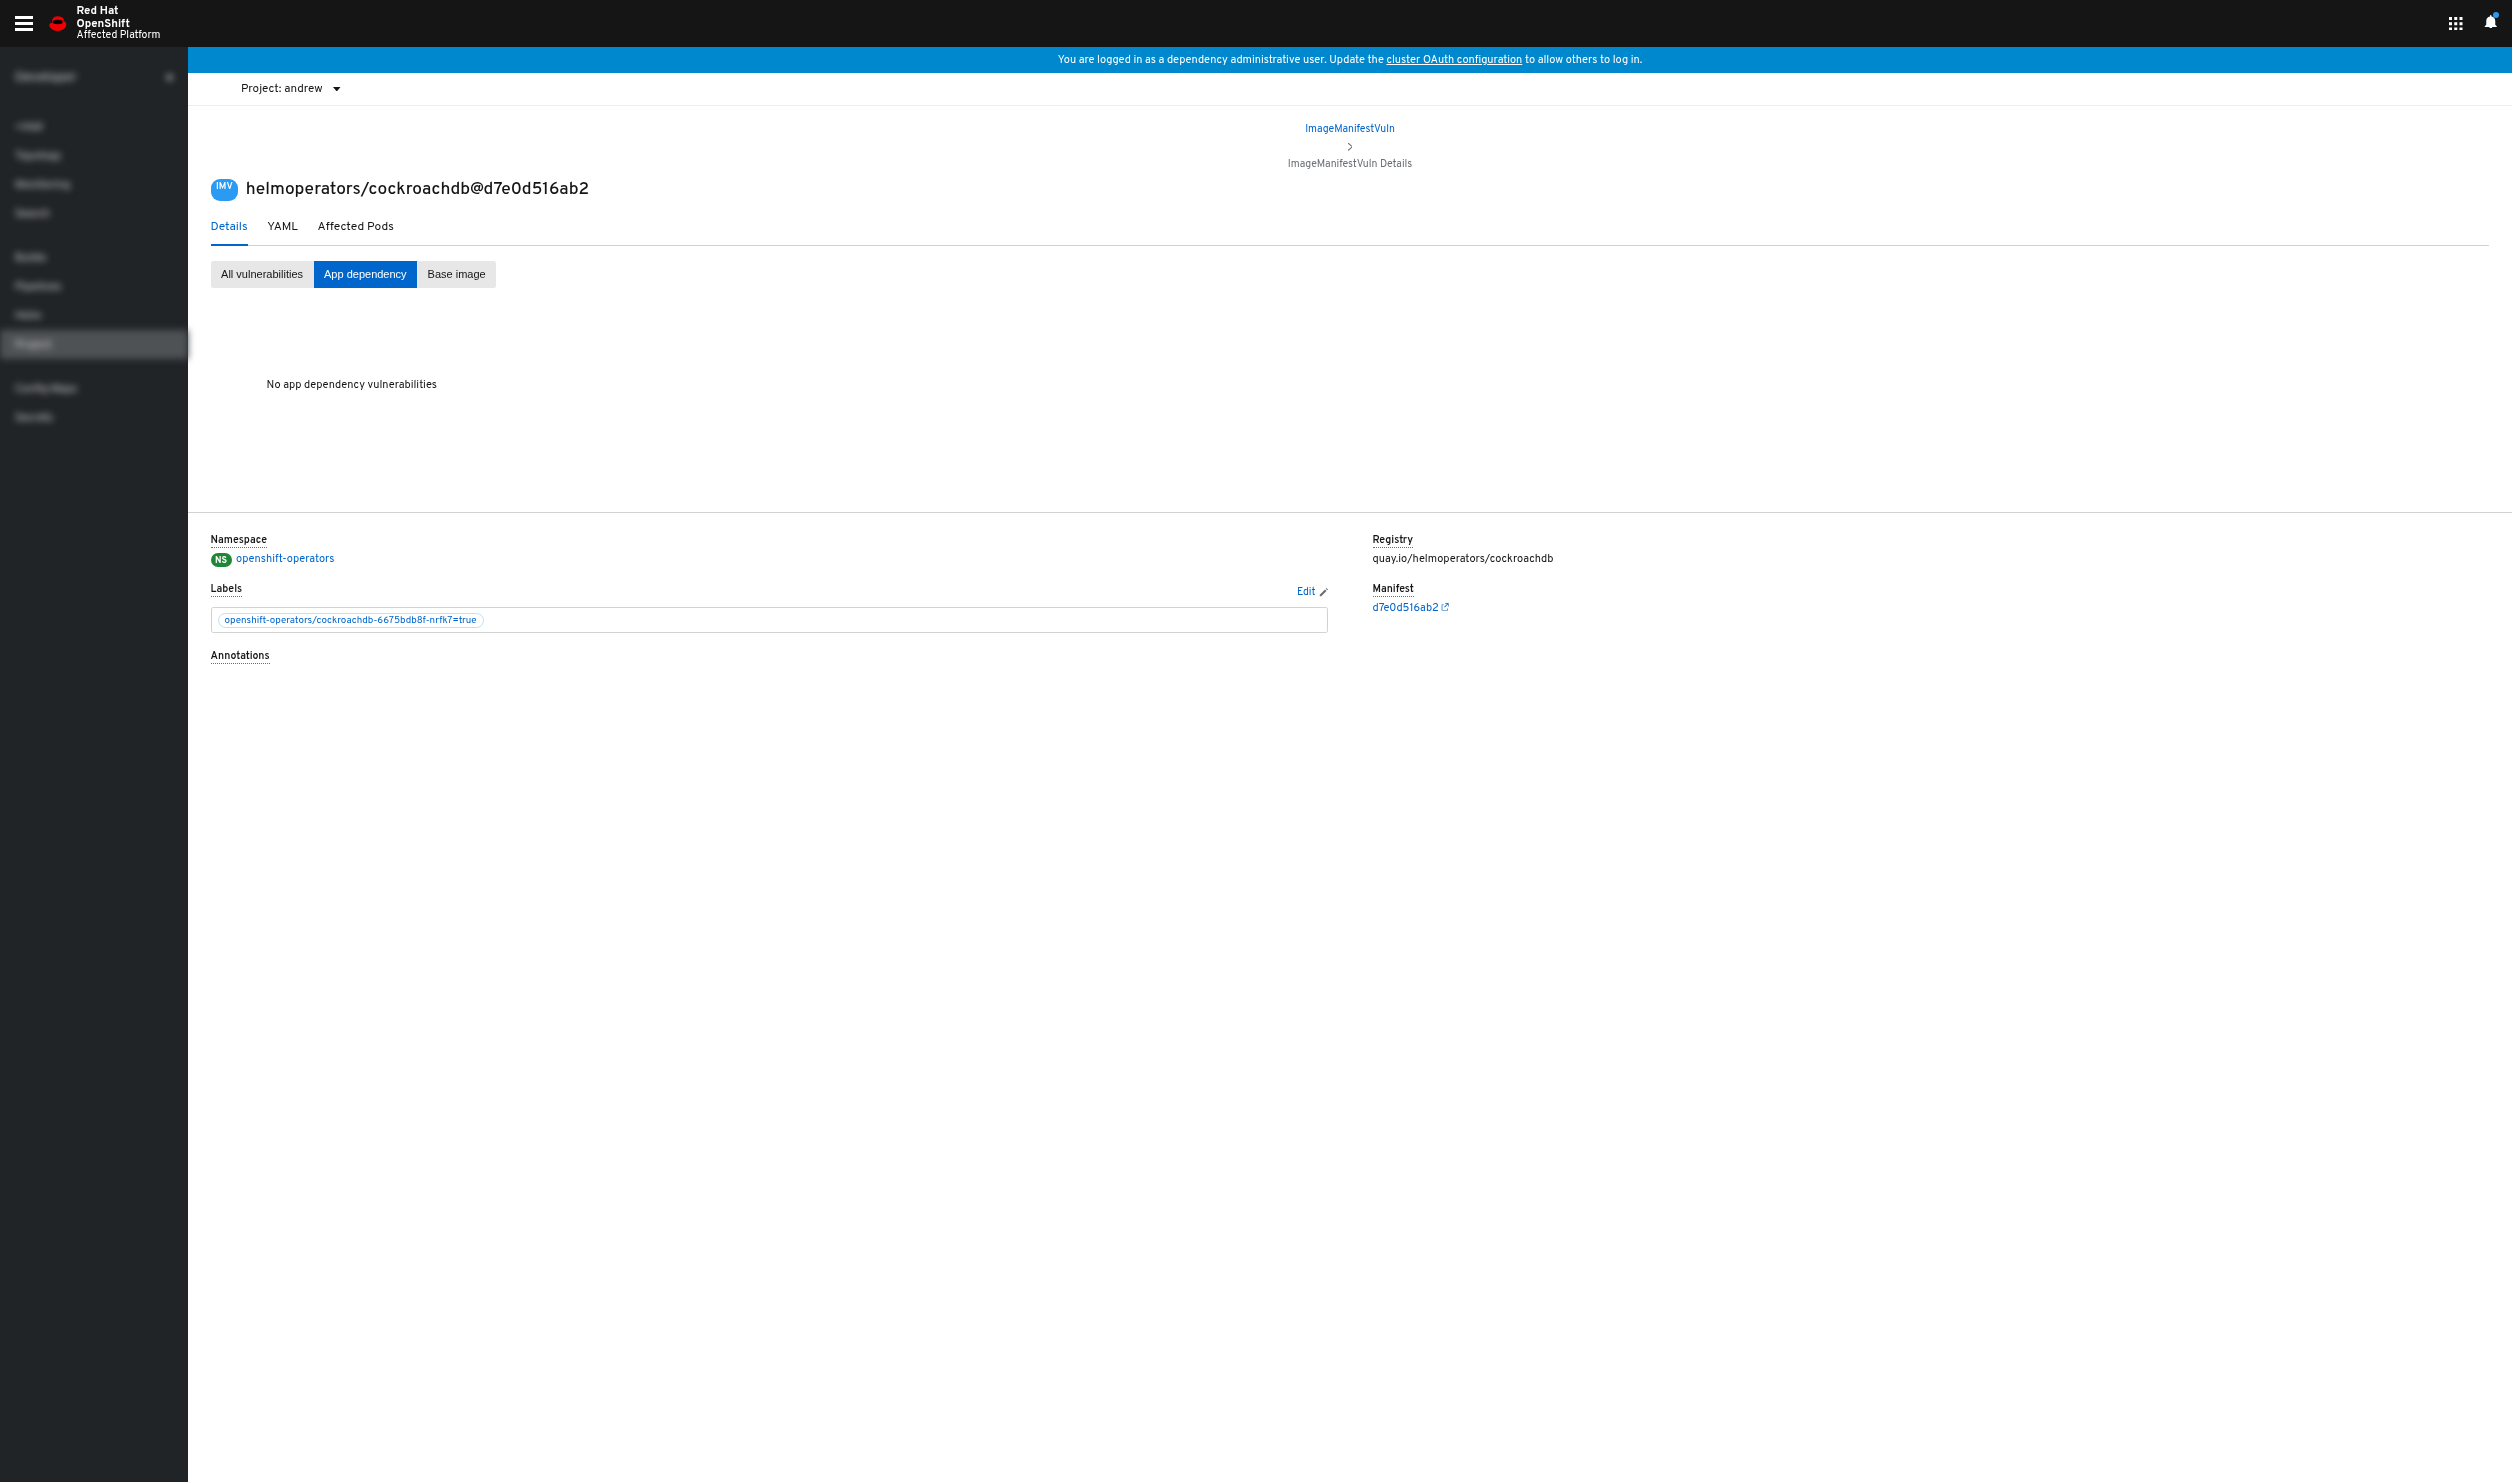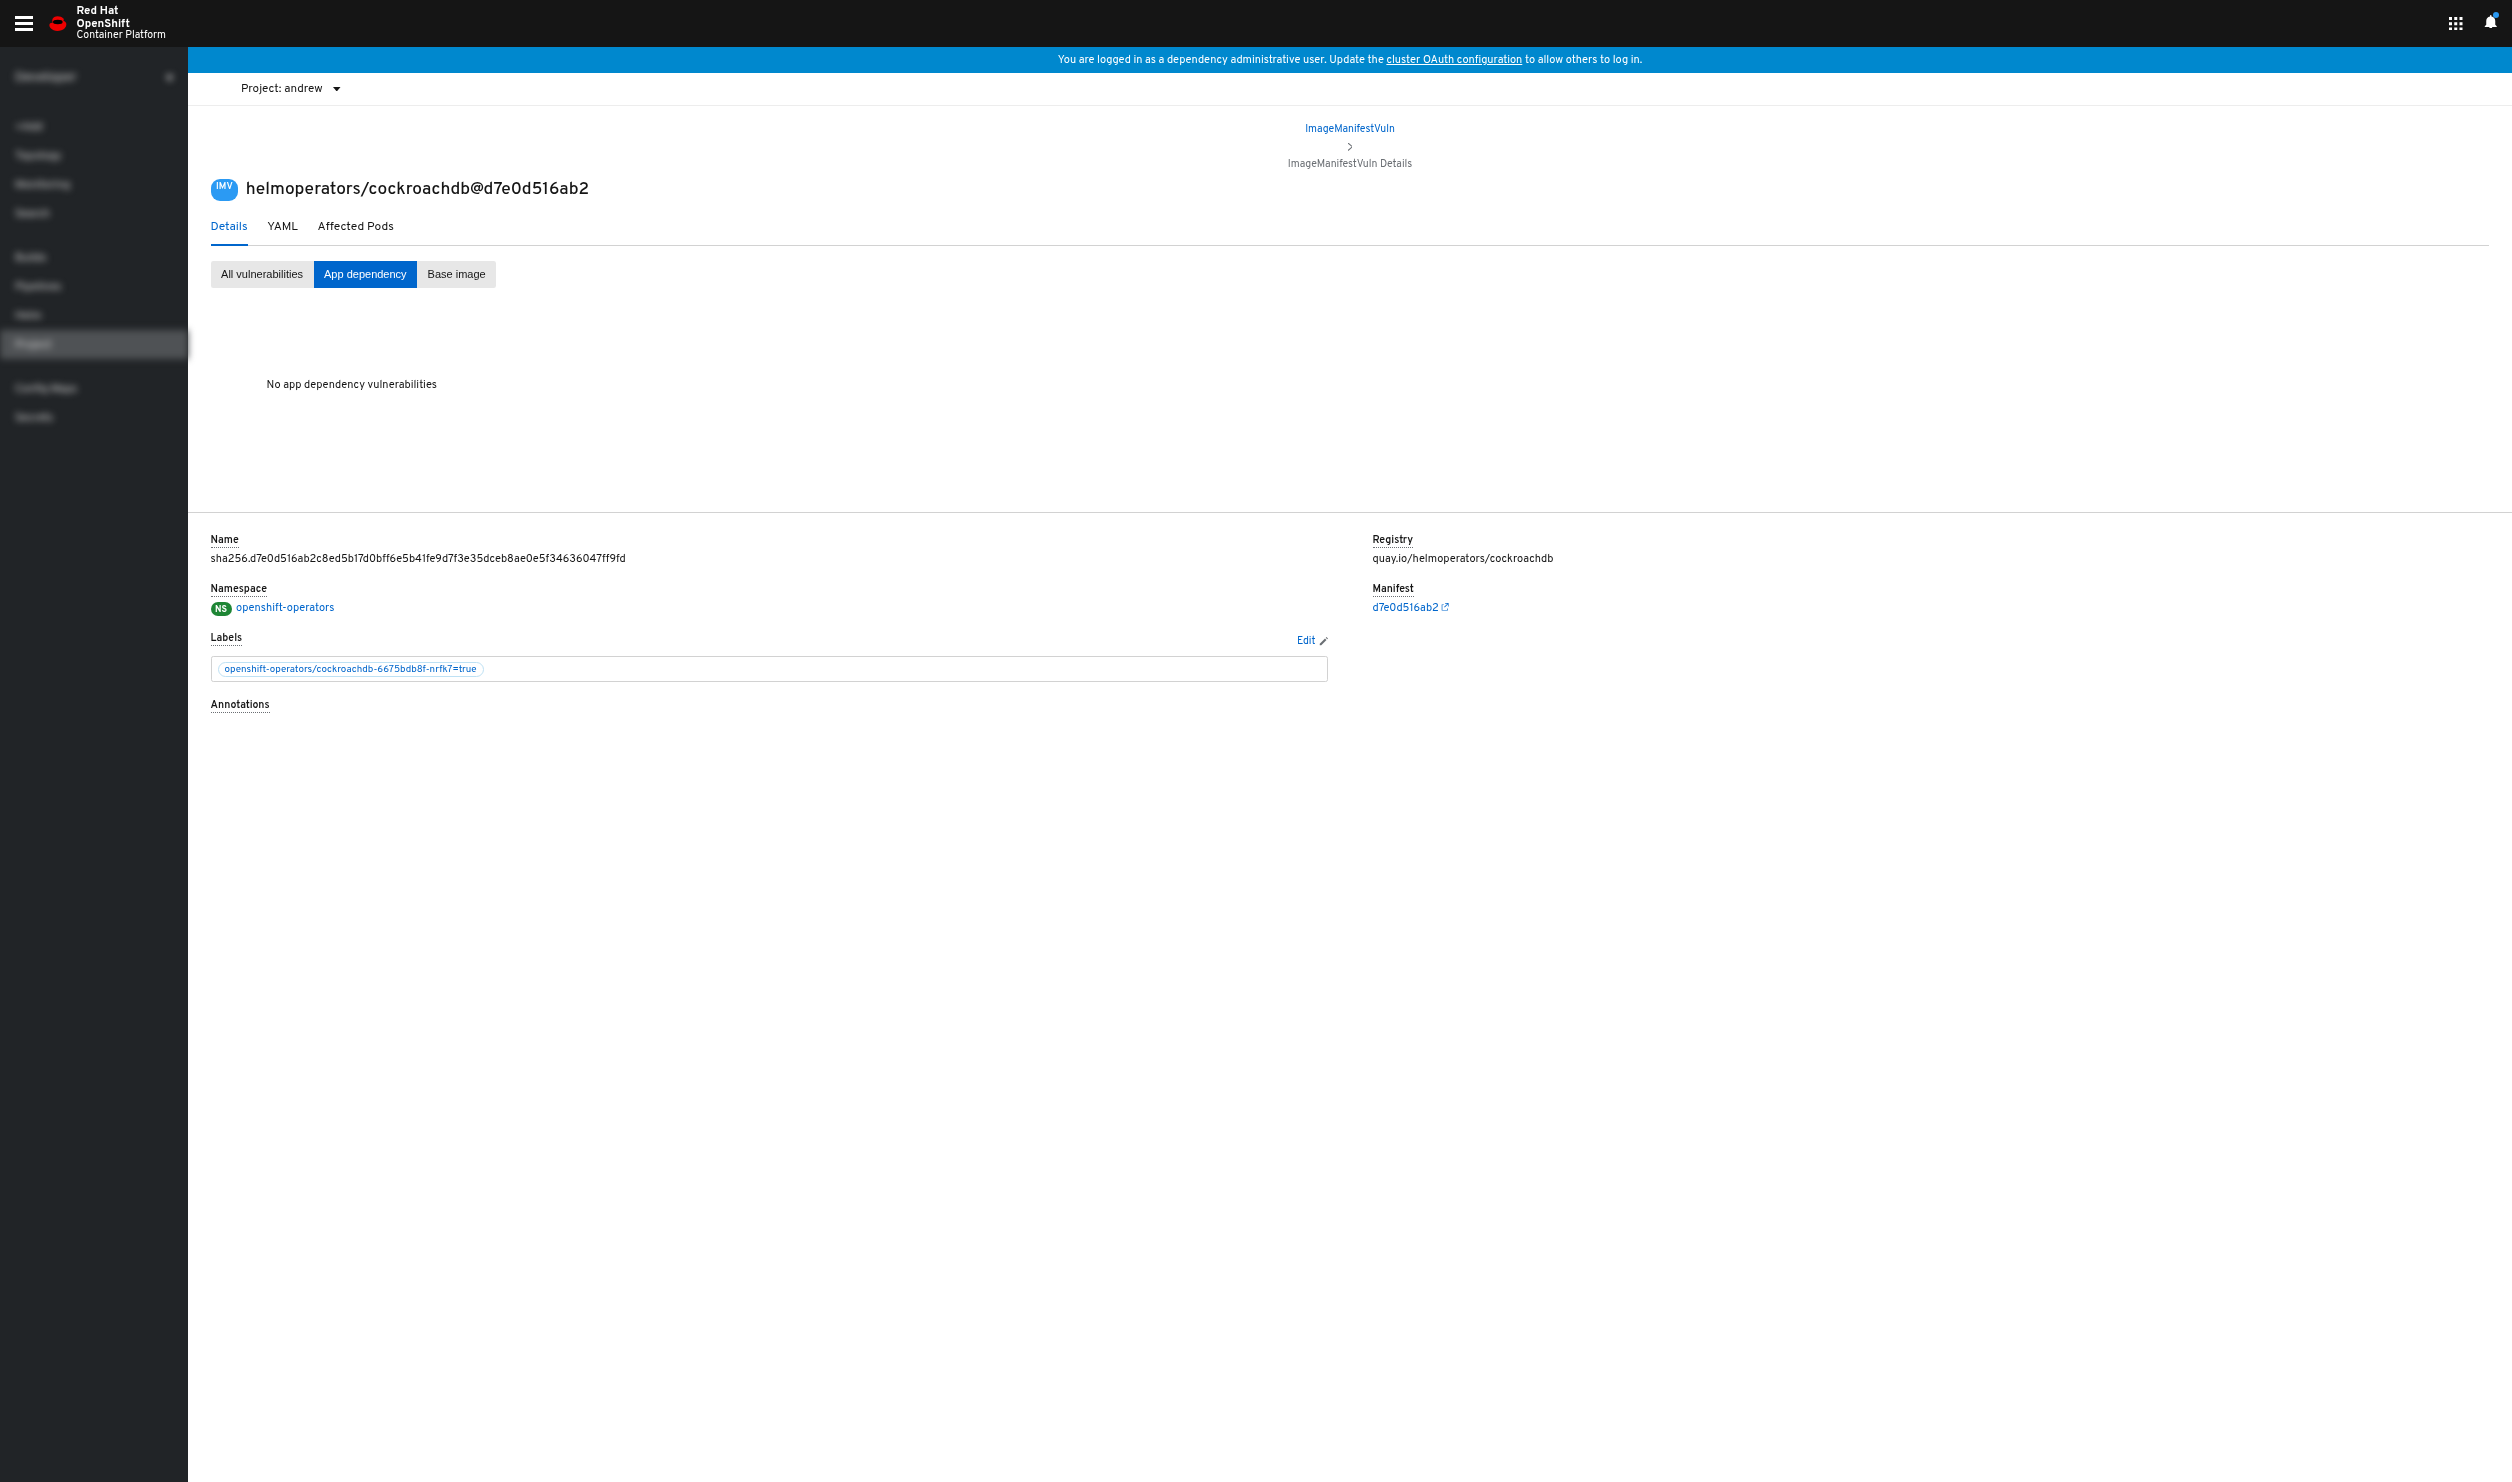--- a/index.html
+++ b/index.html
@@ -67,21 +67,21 @@
       <span></span>
     </div>
   <div class="brand">
     <svg class="fedora-icon" viewBox="0 0 30 24">
         <path fill="#ee0000" d="M22 5c-3-3-9-4-13-2-2 1-3 3-3 5 0 1 0 2 1 3l-4 1c-3 3 0 8 5 10 5 2 12 1 16-3 3-3 3-7 1-9l-3-2c1-2 1-3 0-3z"></path>
         <ellipse fill="#000" cx="14" cy="10" rx="7" ry="3.2"></ellipse>
       </svg>
     <div class="brand-text">
       <div class="brand-line1">Red Hat</div>
       <div class="brand-line2">OpenShift</div>
-      <div class="brand-line3">Container Platform</div>
+      <div class="brand-line3">Affected Platform</div>
     </div>
   </div>
   <div class="masthead-spacer"></div>
   <div class="masthead-icons">
     <svg class="grid-icon" viewBox="0 0 18 18">
         <rect x="0" y="0" width="4" height="4"></rect>
         <rect x="7" y="0" width="4" height="4"></rect>
         <rect x="14" y="0" width="4" height="4"></rect>
         <rect x="0" y="7" width="4" height="4"></rect>
         <rect x="7" y="7" width="4" height="4"></rect>
@@ -156,24 +156,20 @@
         <button>Base image</button>
       </div>
 
       <div class="empty-msg">No app dependency vulnerabilities</div>
 
       <hr class="divider">
 
       <div class="details-grid">
         <div>
           <div class="field">
-            <div class="field-label">Name</div>
-            <div class="field-value">sha256.d7e0d516ab2c8ed5b17d0bff6e5b41fe9d7f3e35dceb8ae0e5f34636047ff9fd</div>
-          </div>
-          <div class="field">
             <div class="field-label">Namespace</div>
             <div class="field-value">
               <span class="ns-badge">NS</span><a href="#" class="link">openshift-operators</a>
             </div>
           </div>
           <div class="field">
             <div class="labels-header">
               <div class="field-label">Labels</div>
               <span class="edit-link">
                 <span>Edit</span>

